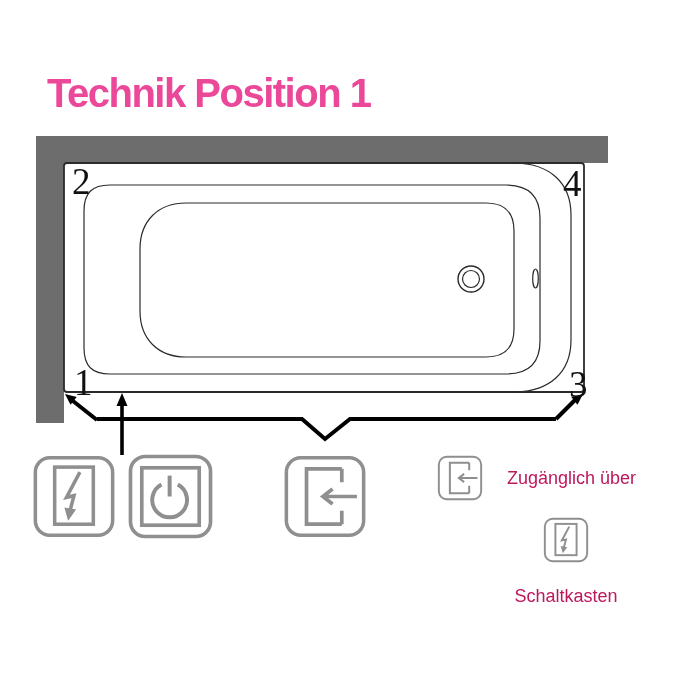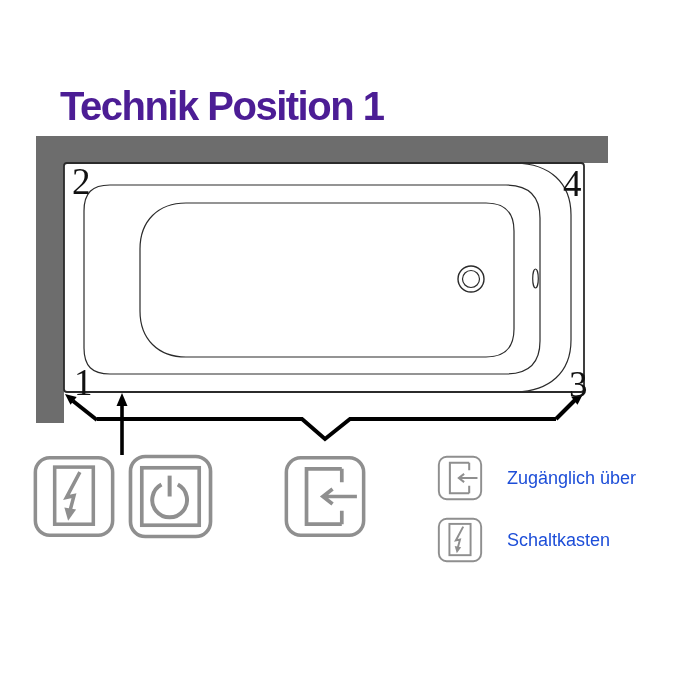--- a/index.html
+++ b/index.html
@@ -1,37 +1,37 @@
 <!DOCTYPE html>
 <html style="--wall: #6d6d6d; --tub-outline: #2b2b2b; --icon-gray: #8f8f8f; --arrow-black: #000000;"><head>
 <meta charset="utf-8">
 <style>
   html,body{margin:0;padding:0;background:#fff;}
   .canvas{position:relative;width:700px;height:700px;background:#fff;overflow:hidden;
           font-family:"Liberation Sans",sans-serif;}
-  .title{position:absolute;left:47px;top:71px;margin:13px;font-size:40px;font-weight:bold;
-         letter-spacing:-1.5px;color:#4c1d95;font-family:"Liberation Sans",sans-serif;}
+  .title{position:absolute;left:47px;top:71px;margin:0;font-size:40px;font-weight:bold;
+         letter-spacing:-1.5px;color:#ec4899;font-family:"Liberation Sans",sans-serif;}
   .diagram{position:absolute;left:0;top:0;}
   .corner-num{position:absolute;font-family:"Liberation Serif",serif;font-size:37px;
               line-height:1;color:#111;}
   .corner-2{left:72px;top:163px;}
   .corner-4{left:563px;top:165px;}
   .corner-1{left:74px;top:364px;}
   .corner-3{left:569px;top:366px;}
   .pos-icon{position:absolute;color:var(--icon-gray,#8f8f8f);}
   .pos-icon svg{display:block;}
   .icon-schaltkasten{left:32px;top:454px;}
   .icon-wannenrand{left:126px;top:453px;}
   .icon-zugang{left:283px;top:454px;}
   .legend{position:absolute;left:436px;top:455px;width:260px;}
   .legend-row{display:flex;align-items:center;gap:23px;margin-bottom:16px;
               color:var(--icon-gray,#8f8f8f);}
-  .legend-row.row-b{margin-bottom:17px;}
+  .legend-row.row-b{margin-bottom:17px;flex-direction:column;}
   .legend-row svg{flex:0 0 auto;display:block;}
-  .legend-label{font-size:18px;color:#1d4ed8;white-space:nowrap;}
+  .legend-label{font-size:18px;color:#be185d;white-space:nowrap;}
   .defs-svg{position:absolute;width:0;height:0;overflow:hidden;}
 </style>
 </head>
 <body>
 
 <svg class="defs-svg" aria-hidden="true">
   <symbol id="sym-lightning" viewBox="0 0 100 100">
     <rect x="4" y="4" width="92" height="92" rx="17" fill="none" stroke="currentColor" stroke-width="4.2"></rect>
     <rect x="27" y="15" width="46" height="68" fill="none" stroke="currentColor" stroke-width="4.2"></rect>
     <path d="M57,21 L41,51 L50,49 L45.5,66" fill="none" stroke="currentColor" stroke-width="4.2"></path>

